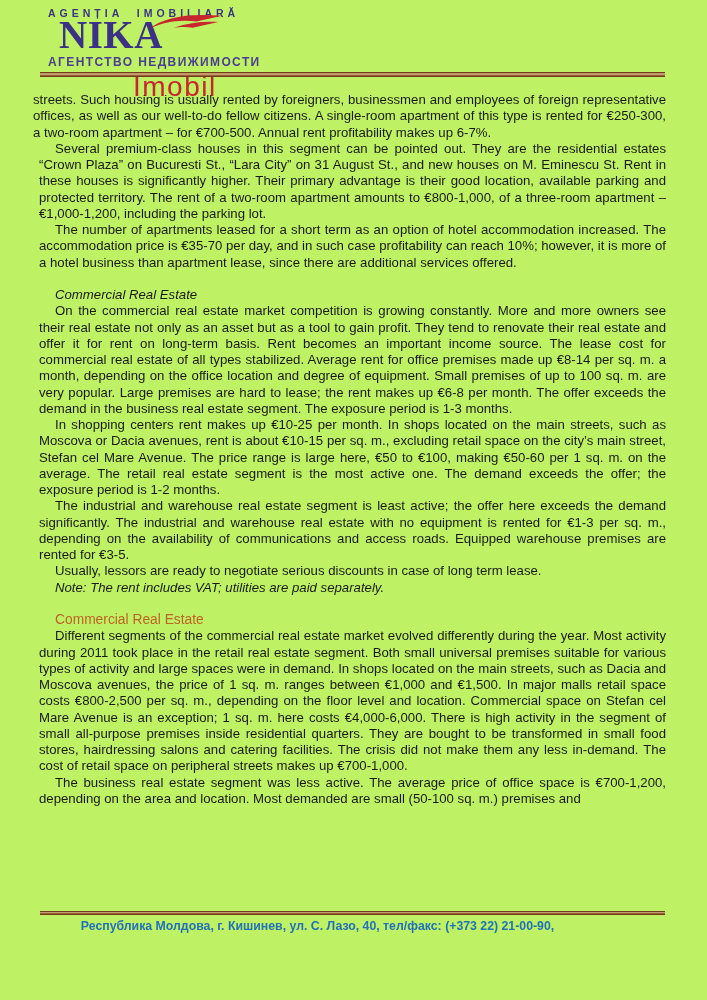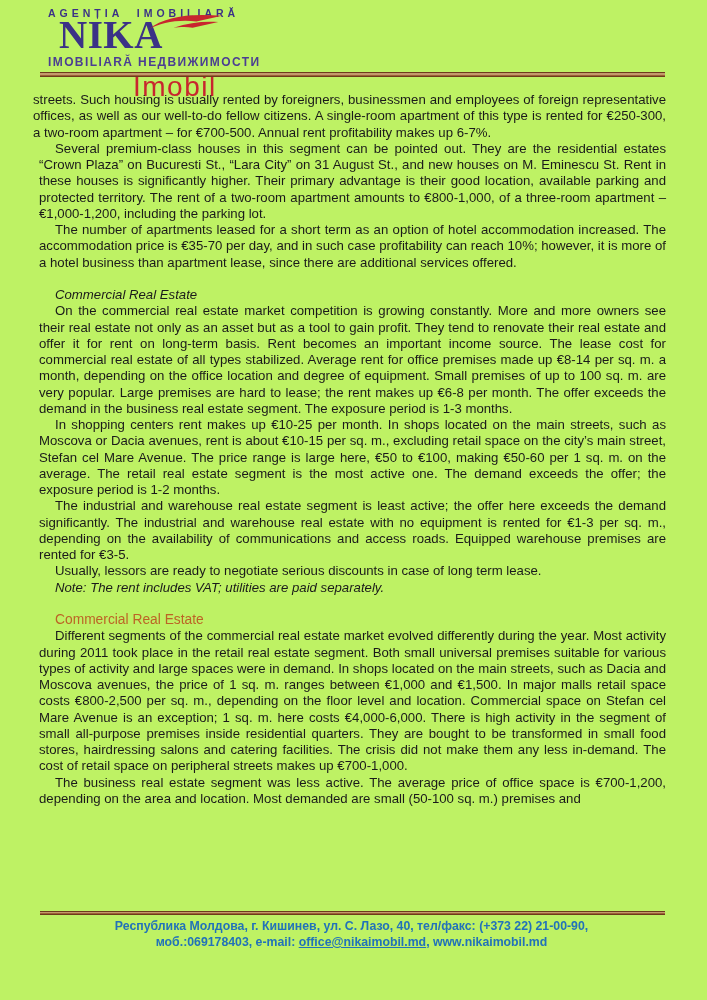--- a/index.html
+++ b/index.html
@@ -69,21 +69,21 @@
   .indent{text-indent:16px;margin-left:6px;}
   .note{font-style:italic;text-align:justify;}
   .heading-italic{font-style:italic;}
   .heading-orange{color:var(--heading-orange);font-size:13.8px;}
   .spacer{height:16.25px;}
   
   .footer-text{
     position:absolute;left:0;top:918px;width:635px;
     text-align:center;
     color:var(--footer-blue);
-    font-size:12.3px;font-weight:bold;line-height:16px;padding-left:34px;
+    font-size:12.3px;font-weight:bold;line-height:16px;
   }
   .email-link{text-decoration:underline;color:var(--footer-blue);cursor:pointer;}
 </style>
 </head>
 <body>
 
 <div class="page">
 
   <div class="logo-tagline-top">AGENȚIA IMOBILIARĂ</div>
 
@@ -91,21 +91,21 @@
 
   <span class="brand-swoosh">
     <svg width="78" height="19" viewBox="0 0 80 20" aria-hidden="true">
       <path d="M2 17 C 18 4, 44 0, 79 3 L 52 9 C 33 6.5, 14 10.5, 2 17 Z" fill="#C8262E"></path>
       <path d="M28 15.5 C 44 10, 60 8.5, 75 9.5 L 48 15.5 C 41 14, 33 14.8, 28 15.5 Z" fill="#C8262E"></path>
     </svg>
   </span>
 
   <div class="brand-imobil">Imobil</div>
 
-  <div class="logo-tagline-bottom">IMOBILIARĂ НЕДВИЖИМОСТИ</div>
+  <div class="logo-tagline-bottom">АГЕНТСТВО НЕДВИЖИМОСТИ</div>
 
   <div class="rule rule-header"></div>
 
   <div class="doc-body">
       <div class="block paragraph">streets. Such housing is usually rented by foreigners, businessmen and employees of foreign representative offices, as well as our well-to-do fellow citizens. A single-room apartment of this type is rented for €250-300, a two-room apartment – for €700-500. Annual rent profitability makes up 6-7%.</div>
       <div class="block paragraph indent">Several premium-class houses in this segment can be pointed out. They are the residential estates “Crown Plaza” on Bucuresti St., “Lara City” on 31 August St., and new houses on M. Eminescu St. Rent in these houses is significantly higher. Their primary advantage is their good location, available parking and protected territory. The rent of a two-room apartment amounts to €800-1,000, of a three-room apartment – €1,000-1,200, including the parking lot.</div>
       <div class="block paragraph indent">The number of apartments leased for a short term as an option of hotel accommodation increased. The accommodation price is €35-70 per day, and in such case profitability can reach 10%; however, it is more of a hotel business than apartment lease, since there are additional services offered.</div>
       <div class="block spacer"></div>
       <div class="block heading-italic indent">Commercial Real Estate</div>
       <div class="block paragraph indent">On the commercial real estate market competition is growing constantly. More and more owners see their real estate not only as an asset but as a tool to gain profit. They tend to renovate their real estate and offer it for rent on long-term basis. Rent becomes an important income source. The lease cost for commercial real estate of all types stabilized. Average rent for office premises made up €8-14 per sq. m. a month, depending on the office location and degree of equipment. Small premises of up to 100 sq. m. are very popular. Large premises are hard to lease; the rent makes up €6-8 per month. The offer exceeds the demand in the business real estate segment. The exposure period is 1-3 months.</div>
@@ -116,16 +116,15 @@
       <div class="block spacer"></div>
       <div class="block heading-orange indent">Commercial Real Estate</div>
       <div class="block paragraph indent">Different segments of the commercial real estate market evolved differently during the year. Most activity during 2011 took place in the retail real estate segment. Both small universal premises suitable for various types of activity and large spaces were in demand. In shops located on the main streets, such as Dacia and Moscova avenues, the price of 1 sq. m. ranges between €1,000 and €1,500. In major malls retail space costs €800-2,500 per sq. m., depending on the floor level and location. Commercial space on Stefan cel Mare Avenue is an exception; 1 sq. m. here costs €4,000-6,000. There is high activity in the segment of small all-purpose premises inside residential quarters. They are bought to be transformed in small food stores, hairdressing salons and catering facilities. The crisis did not make them any less in-demand. The cost of retail space on peripheral streets makes up €700-1,000.</div>
       <div class="block paragraph indent">The business real estate segment was less active. The average price of office space is €700-1,200, depending on the area and location. Most demanded are small (50-100 sq. m.) premises and</div>
     </div>
 
   <div class="rule rule-footer"></div>
 
   <div class="footer-text">
     <div>Республика Молдова, г. Кишинев, ул. С. Лазо, 40, тел/факс: (+373 22) 21-00-90,</div>
-    <div><span>моб.:069178403, e-mail: </span><span class="email-link">office@nikaimobil.md</span><span>, www.nikaimobil.md</span></div>
   </div>
 
 </div>
 
 </body></html>

